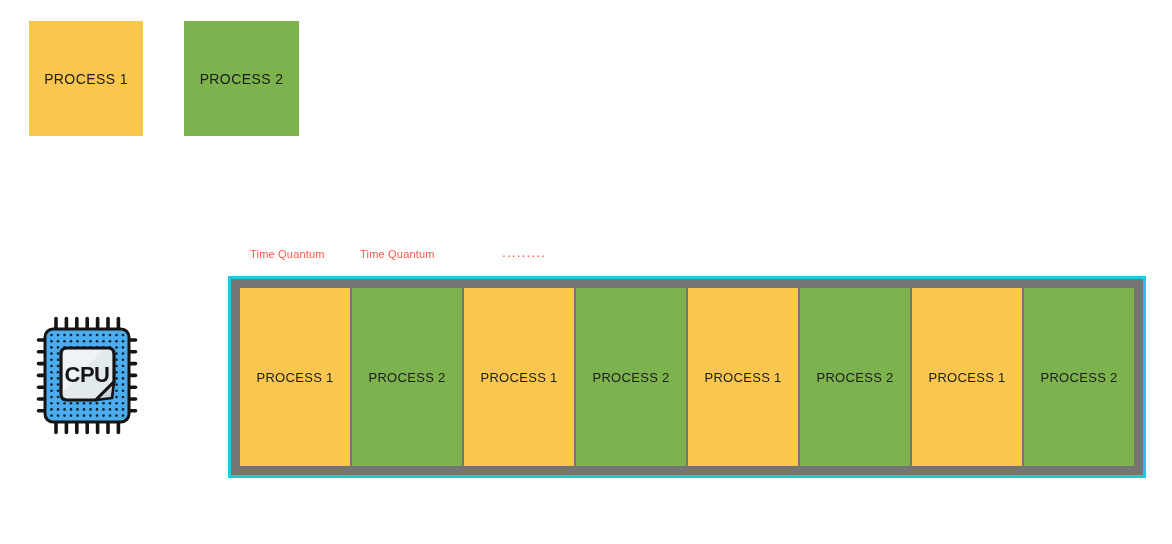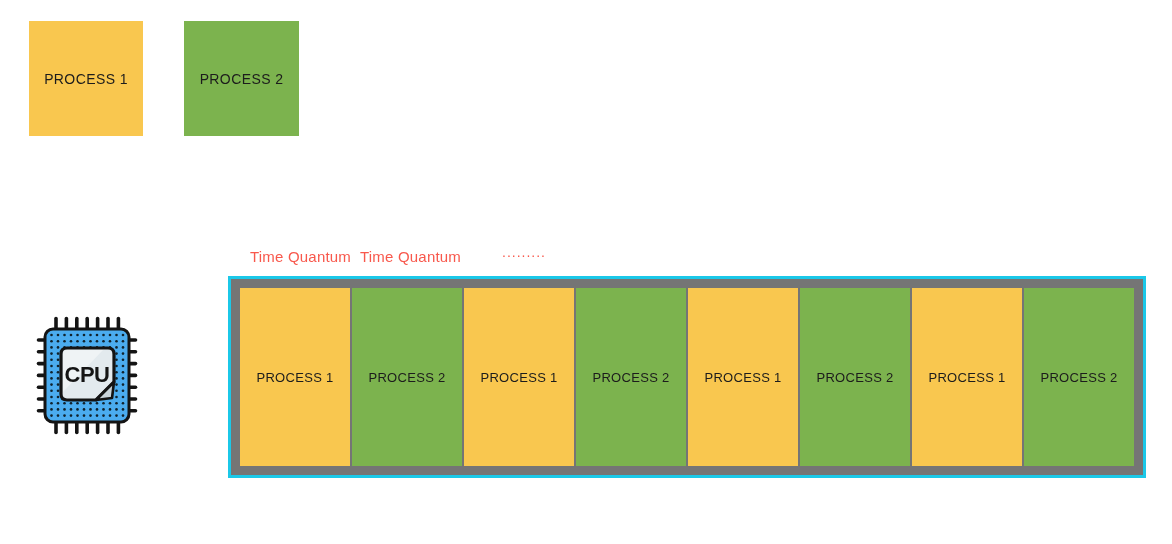--- a/index.html
+++ b/index.html
@@ -11,21 +11,21 @@
     position:relative; width:1172px; height:488px; overflow:hidden;
     font-family:"Liberation Sans", sans-serif; color:var(--c-text); background:#ffffff;
   }
   .pbox{
     position:absolute; display:flex; align-items:center; justify-content:center;
     font-size:14px; letter-spacing:.4px; color:var(--c-text);
   }
   .pbox.p1{ left:29px; top:21px; width:114px; height:115px; background:var(--c-p1); }
   .pbox.p2{ left:184px; top:21px; width:115px; height:115px; background:var(--c-p2); }
   .tq{
-    position:absolute; top:248px; font-size:15px; letter-spacing:.2px;
+    position:absolute; top:248px; font-size:11px; letter-spacing:.2px;
     color:var(--c-red); white-space:nowrap;
   }
   .tq.tq1{ left:250px; }
   .tq.tq2{ left:360px; }
   .tq.dots{ left:502px; top:244px; font-size:14px; letter-spacing:1px; }
   .queue{
     position:absolute; left:228px; top:276px; width:918px; height:202px;
     box-sizing:border-box; border:3px solid var(--c-qborder); background:var(--c-qbg);
     padding:9px; display:flex; gap:2px;
   }

